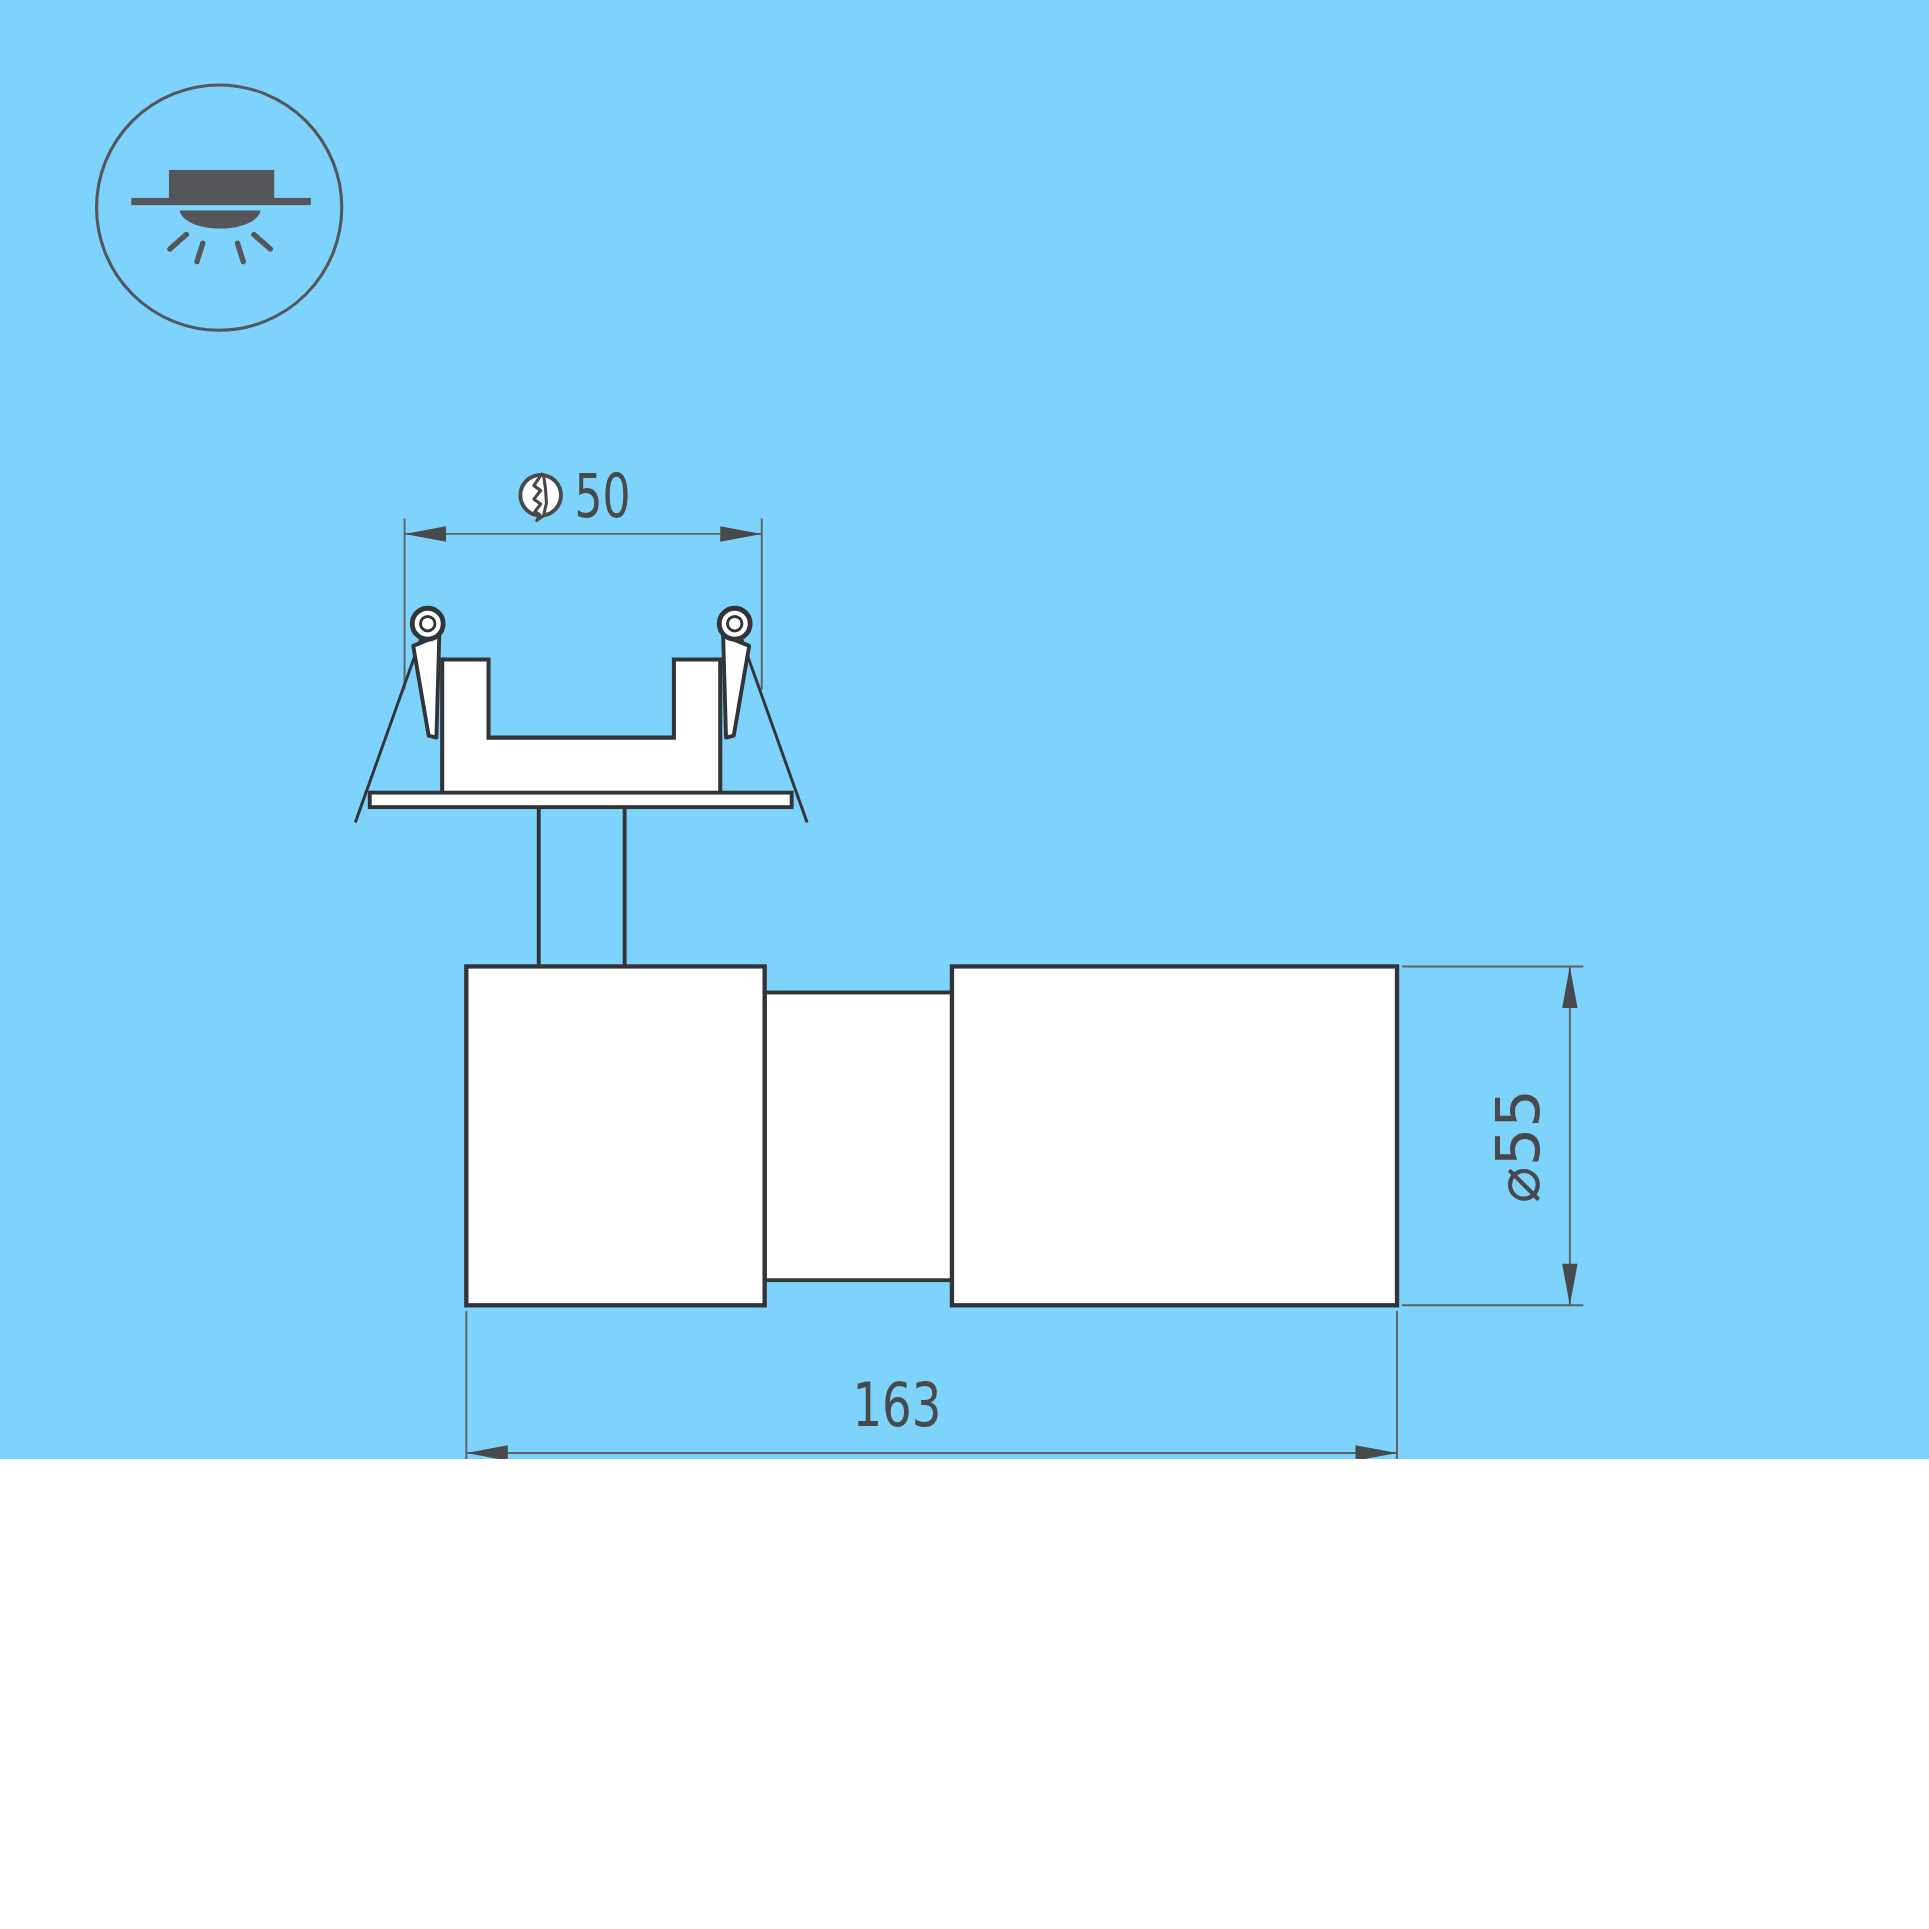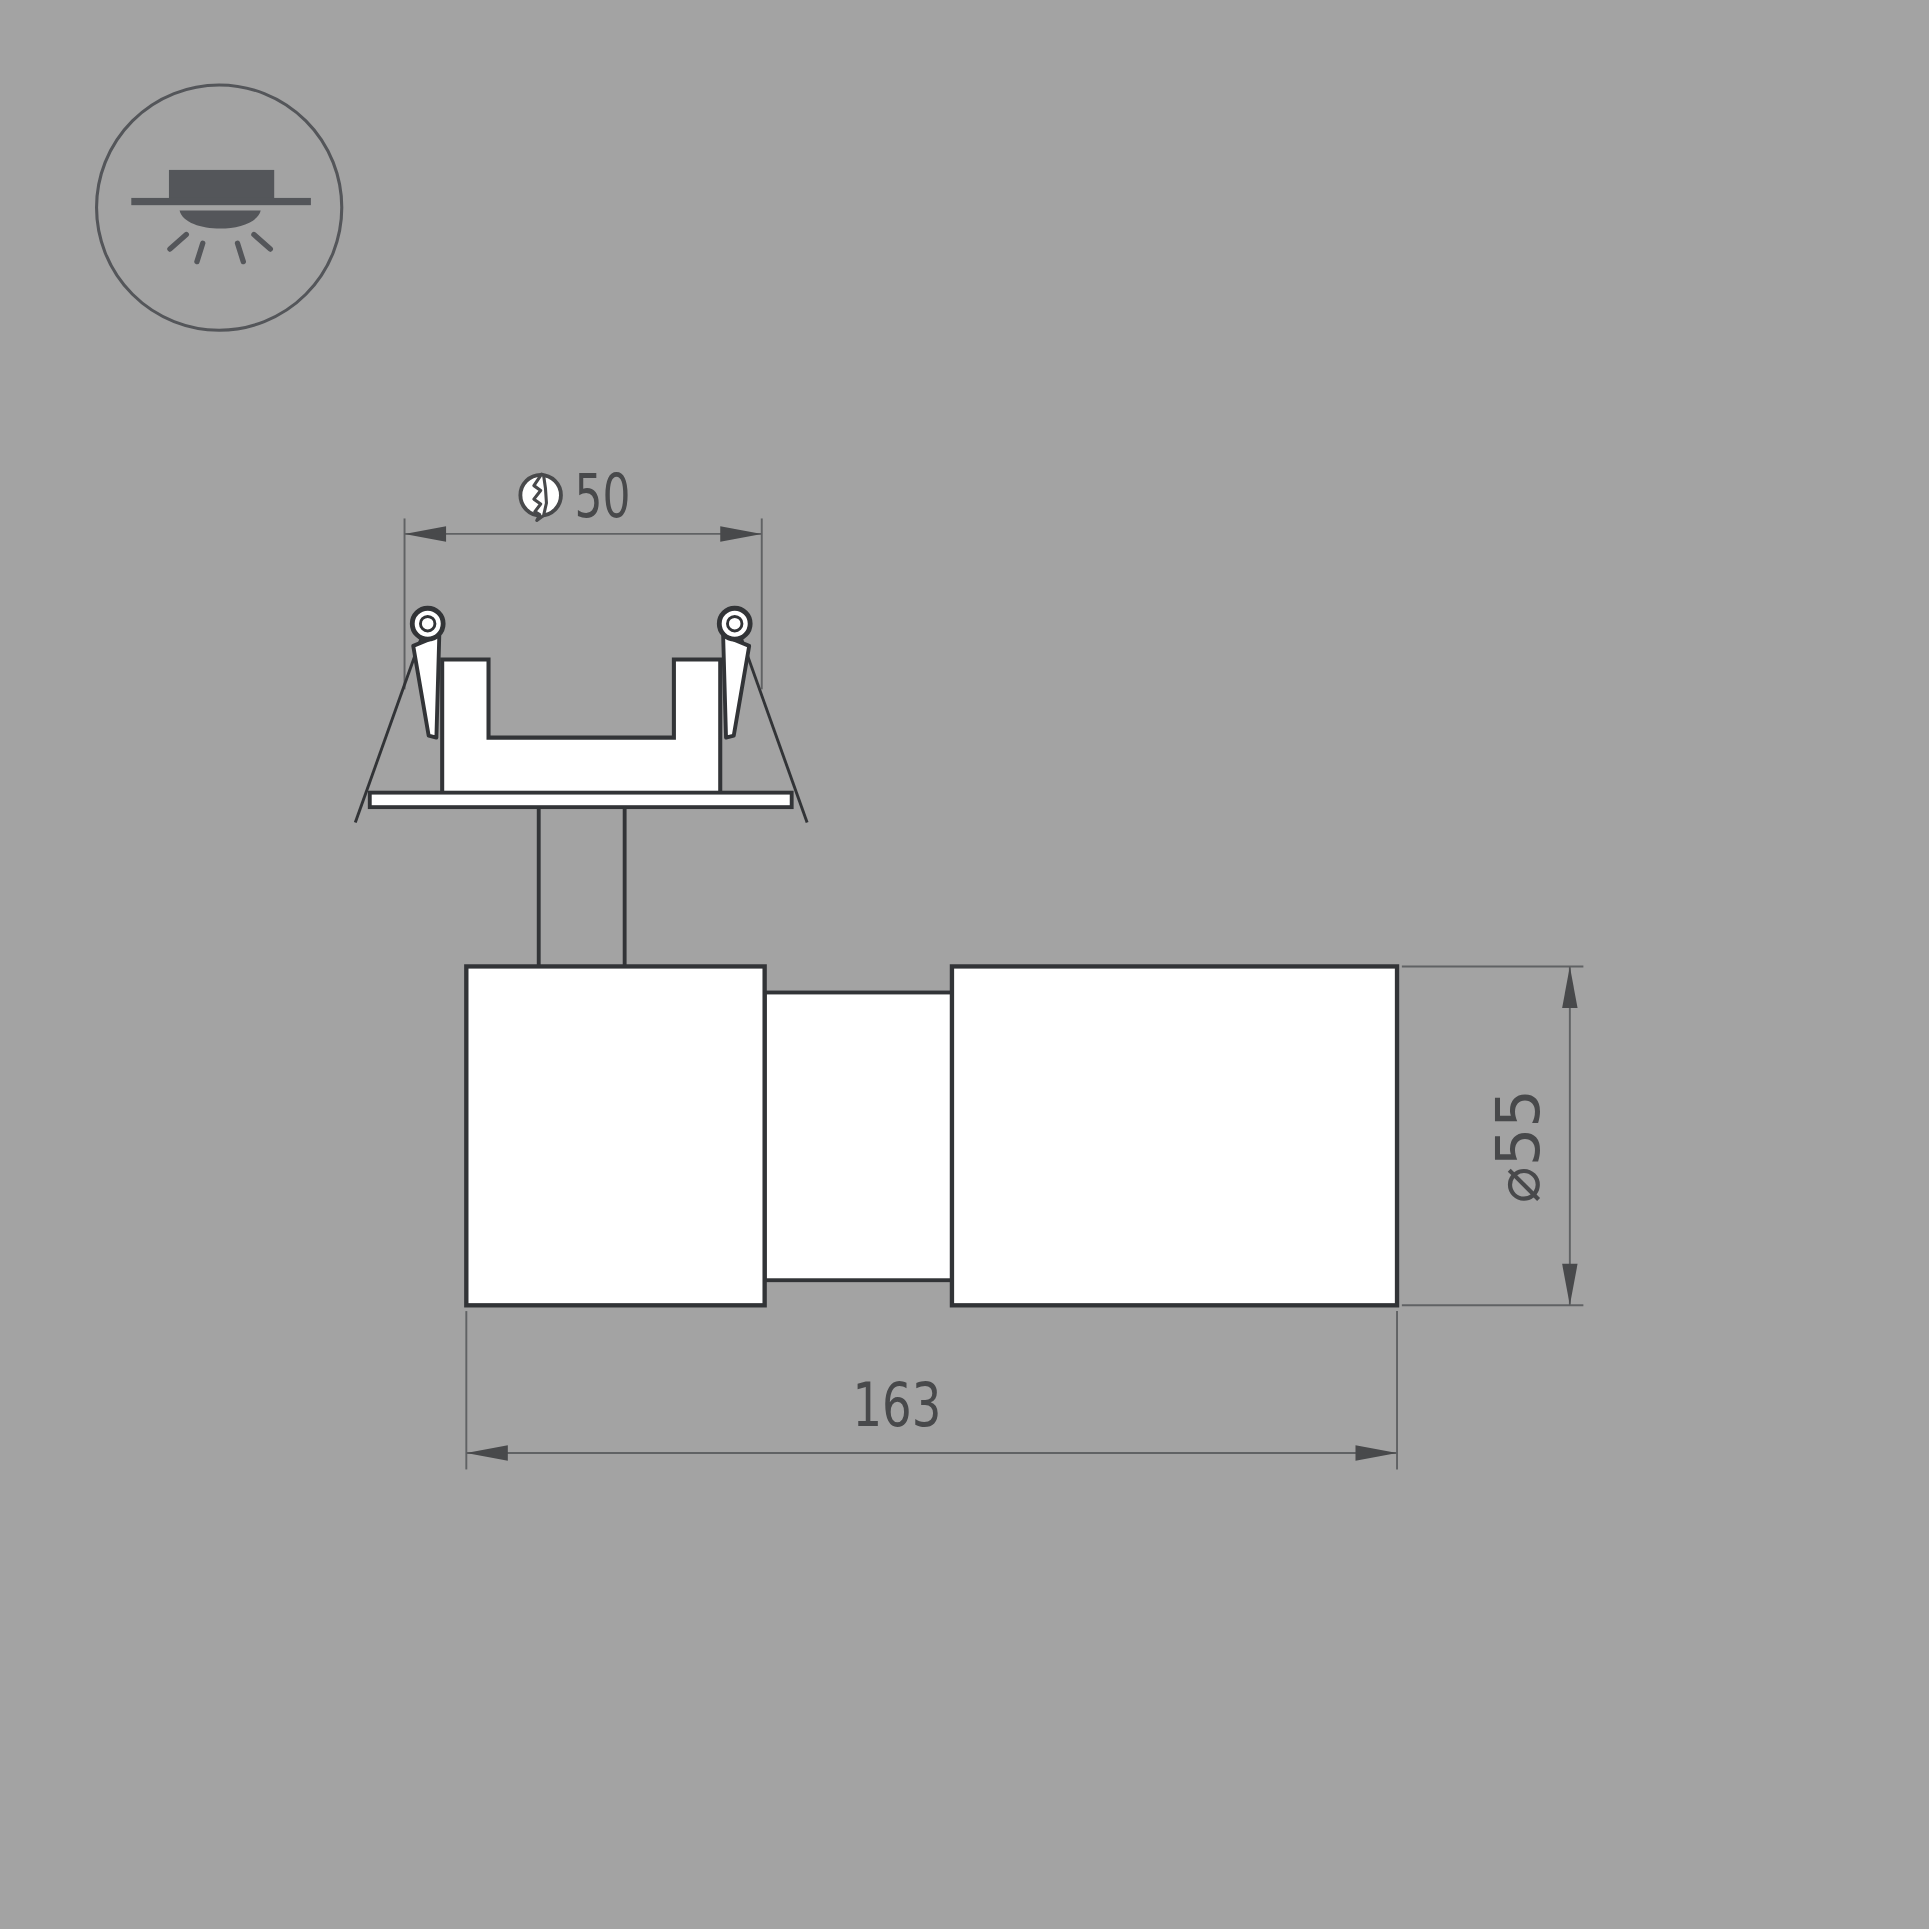--- a/index.html
+++ b/index.html
@@ -1,16 +1,16 @@
 <!DOCTYPE html>
 <html><head>
 <meta charset="utf-8">
 <style>
   html,body{margin:0;padding:0;background:#ffffff;}
-  .stage{width:1929px;height:1929px;position:relative;background:#a3a3a3;overflow:hidden;}
+  .stage{width:1929px;height:1459px;position:relative;background:#7dd3fc;overflow:hidden;}
   svg{display:block;}
   text{font-family:"DejaVu Sans","Liberation Sans",sans-serif;}
   .dim-text{fill:#48494b;font-size:63px;}
 </style>
 </head>
 <body>
 
 <div class="stage">
 <svg width="1929" height="1929" viewBox="0 0 1998 1998">
 

